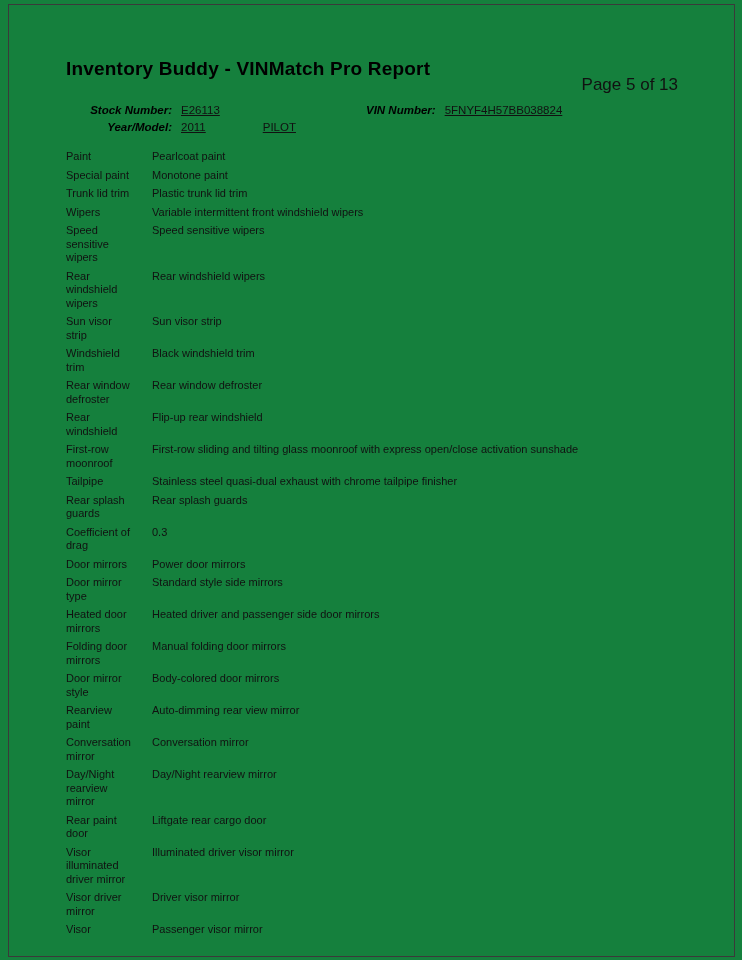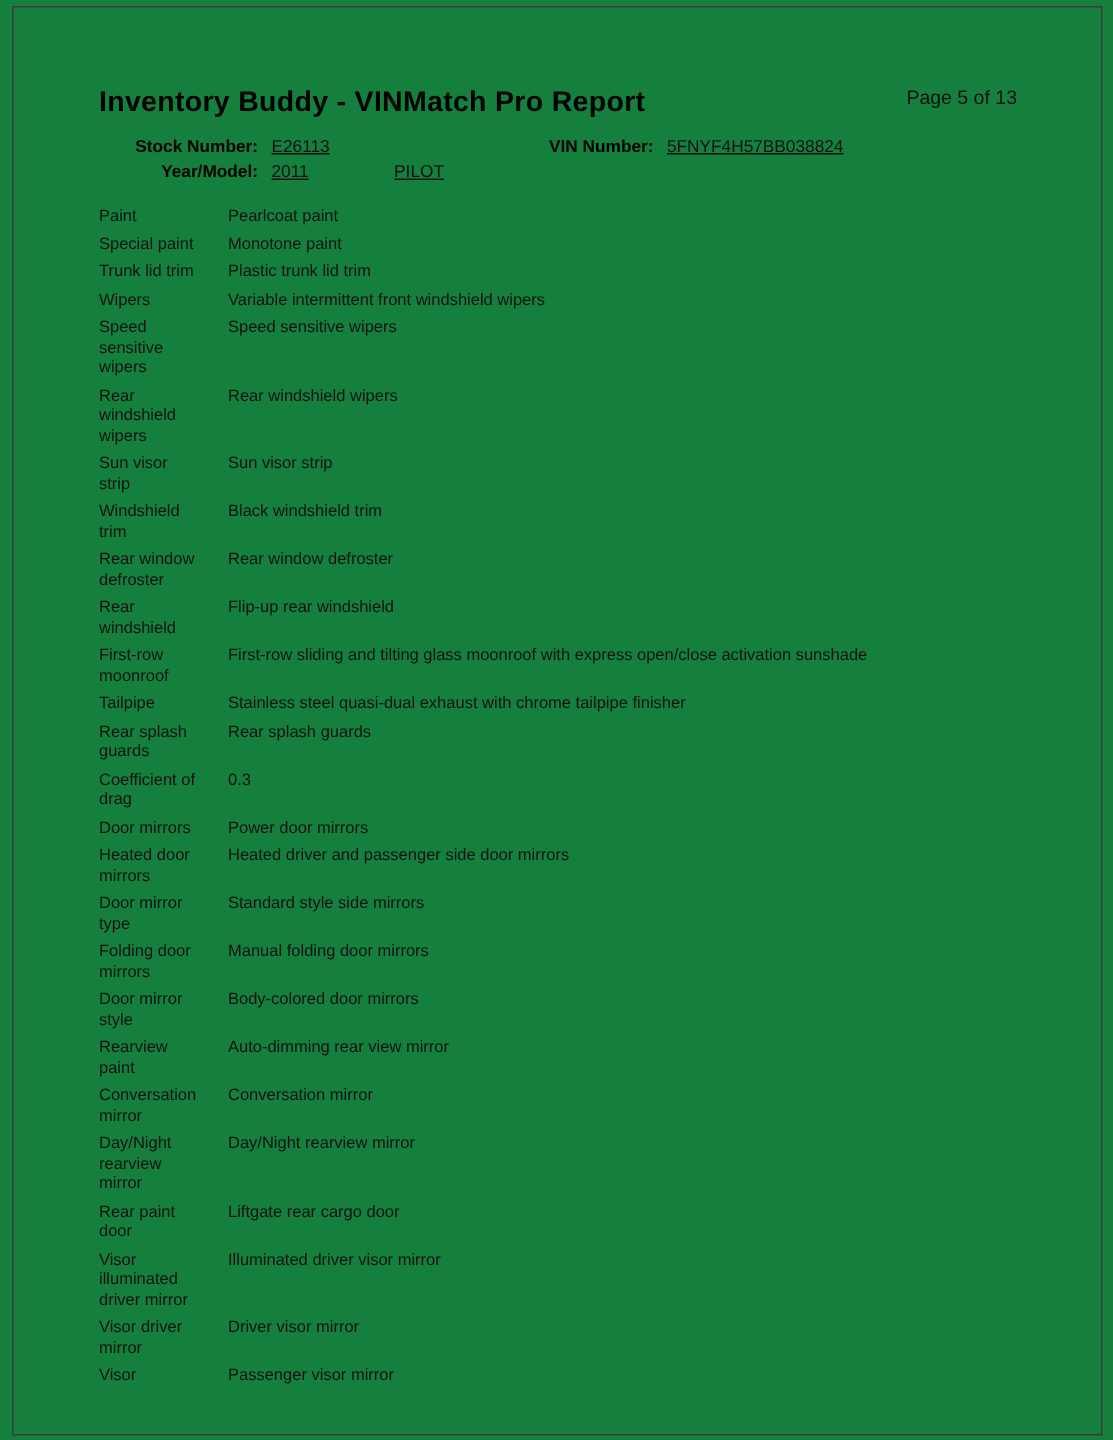--- a/index.html
+++ b/index.html
@@ -40,40 +40,41 @@
     align-items: flex-start;
   }
   .title {
     font-size: 19px;
     font-weight: bold;
     letter-spacing: 0.2px;
     line-height: 22px;
     color: #000000;
   }
   .page-indicator {
-    font-size: 13px;
+    font-size: 17px;
     line-height: 14px;
-    margin-top: 0;
+    margin-top: 20px;
     color: #111111;
   }
   .meta {
     margin-top: 11px;
     font-size: 11.5px;
   }
   .meta-line {
     position: relative;
     height: 17px;
     line-height: 14px;
   }
   .meta-label {
     display: inline-block;
     width: 106px;
     text-align: right;
     font-weight: bold;
     color: #000000;
+    font-style: italic;
   }
   .meta-value {
     margin-left: 9px;
     text-decoration: underline;
   }
   .vin-group {
     position: absolute;
     left: 300px;
     top: 0;
   }
@@ -199,30 +200,30 @@
         <div class="row-label">Coefficient of drag</div>
         <div class="row-value">0.3</div>
       </div>
 
       <div class="row">
         <div class="row-label">Door mirrors</div>
         <div class="row-value">Power door mirrors</div>
       </div>
 
       <div class="row">
+        <div class="row-label">Door mirror type</div>
+        <div class="row-value">Standard style side mirrors</div>
+      </div>
+
+      <div class="row">
         <div class="row-label">Heated door mirrors</div>
         <div class="row-value">Heated driver and passenger side door mirrors</div>
       </div>
 
       <div class="row">
-        <div class="row-label">Door mirror type</div>
-        <div class="row-value">Standard style side mirrors</div>
-      </div>
-
-      <div class="row">
         <div class="row-label">Folding door mirrors</div>
         <div class="row-value">Manual folding door mirrors</div>
       </div>
 
       <div class="row">
         <div class="row-label">Door mirror style</div>
         <div class="row-value">Body-colored door mirrors</div>
       </div>
 
       <div class="row">

